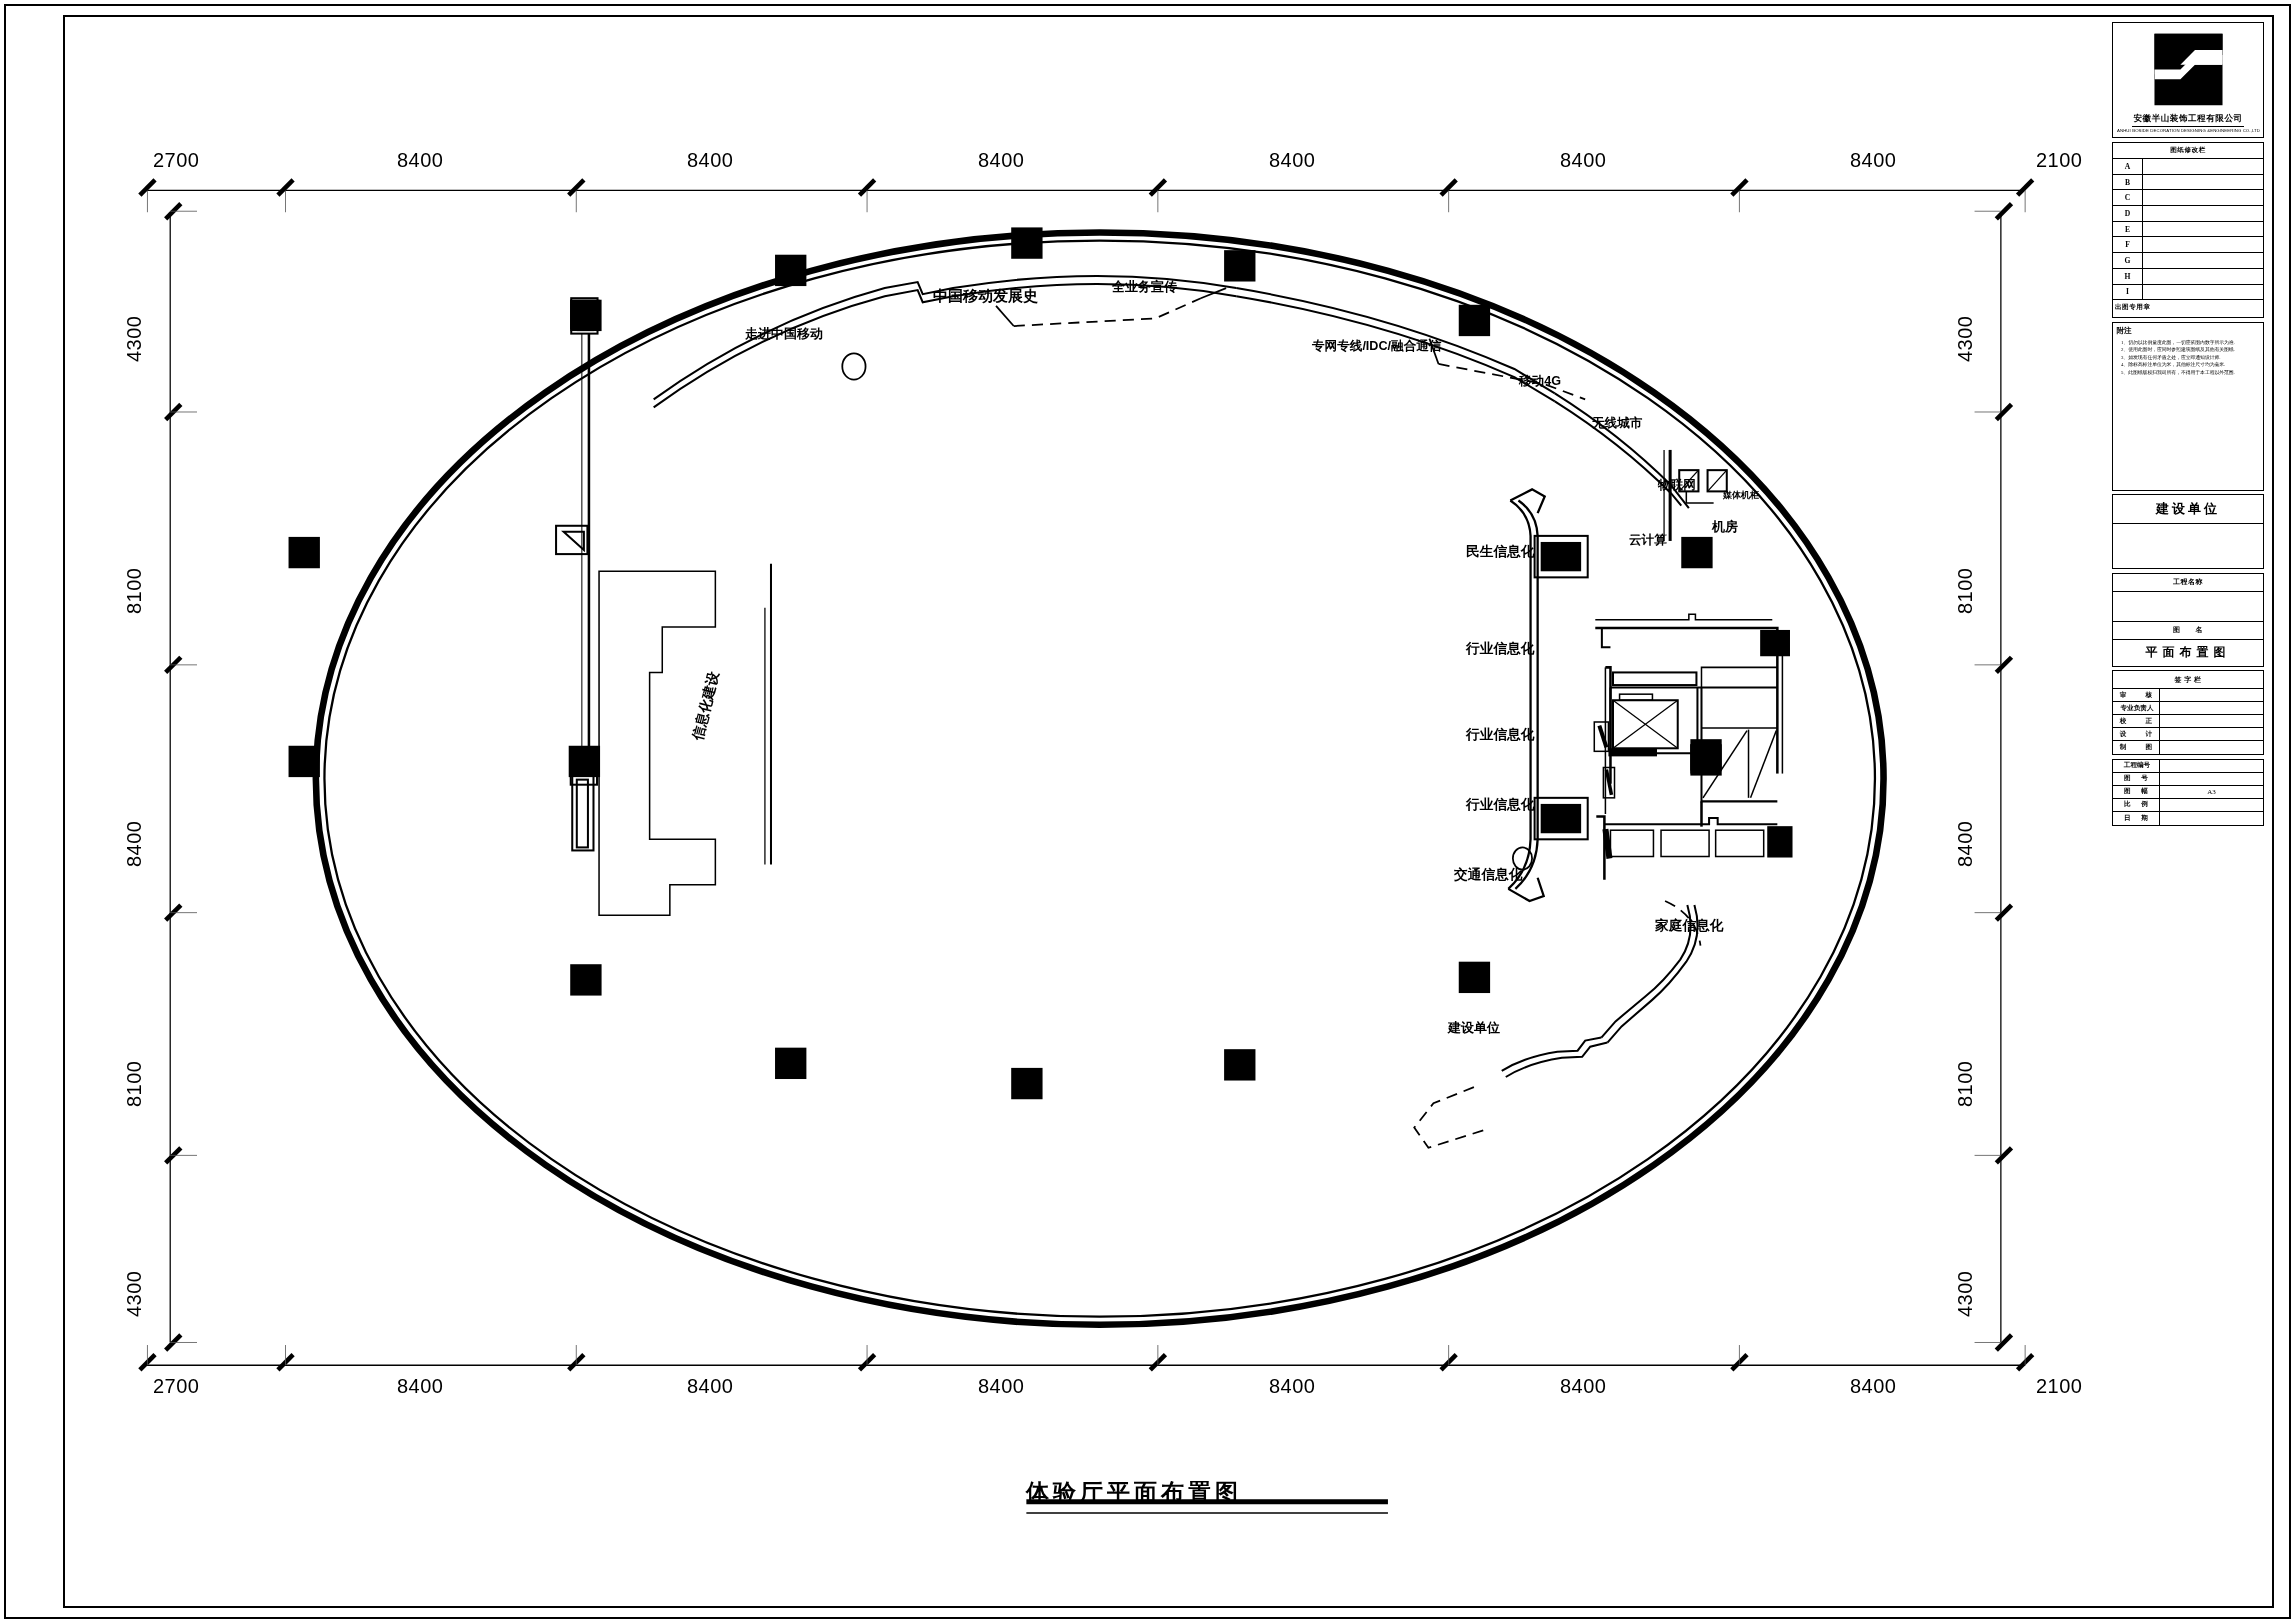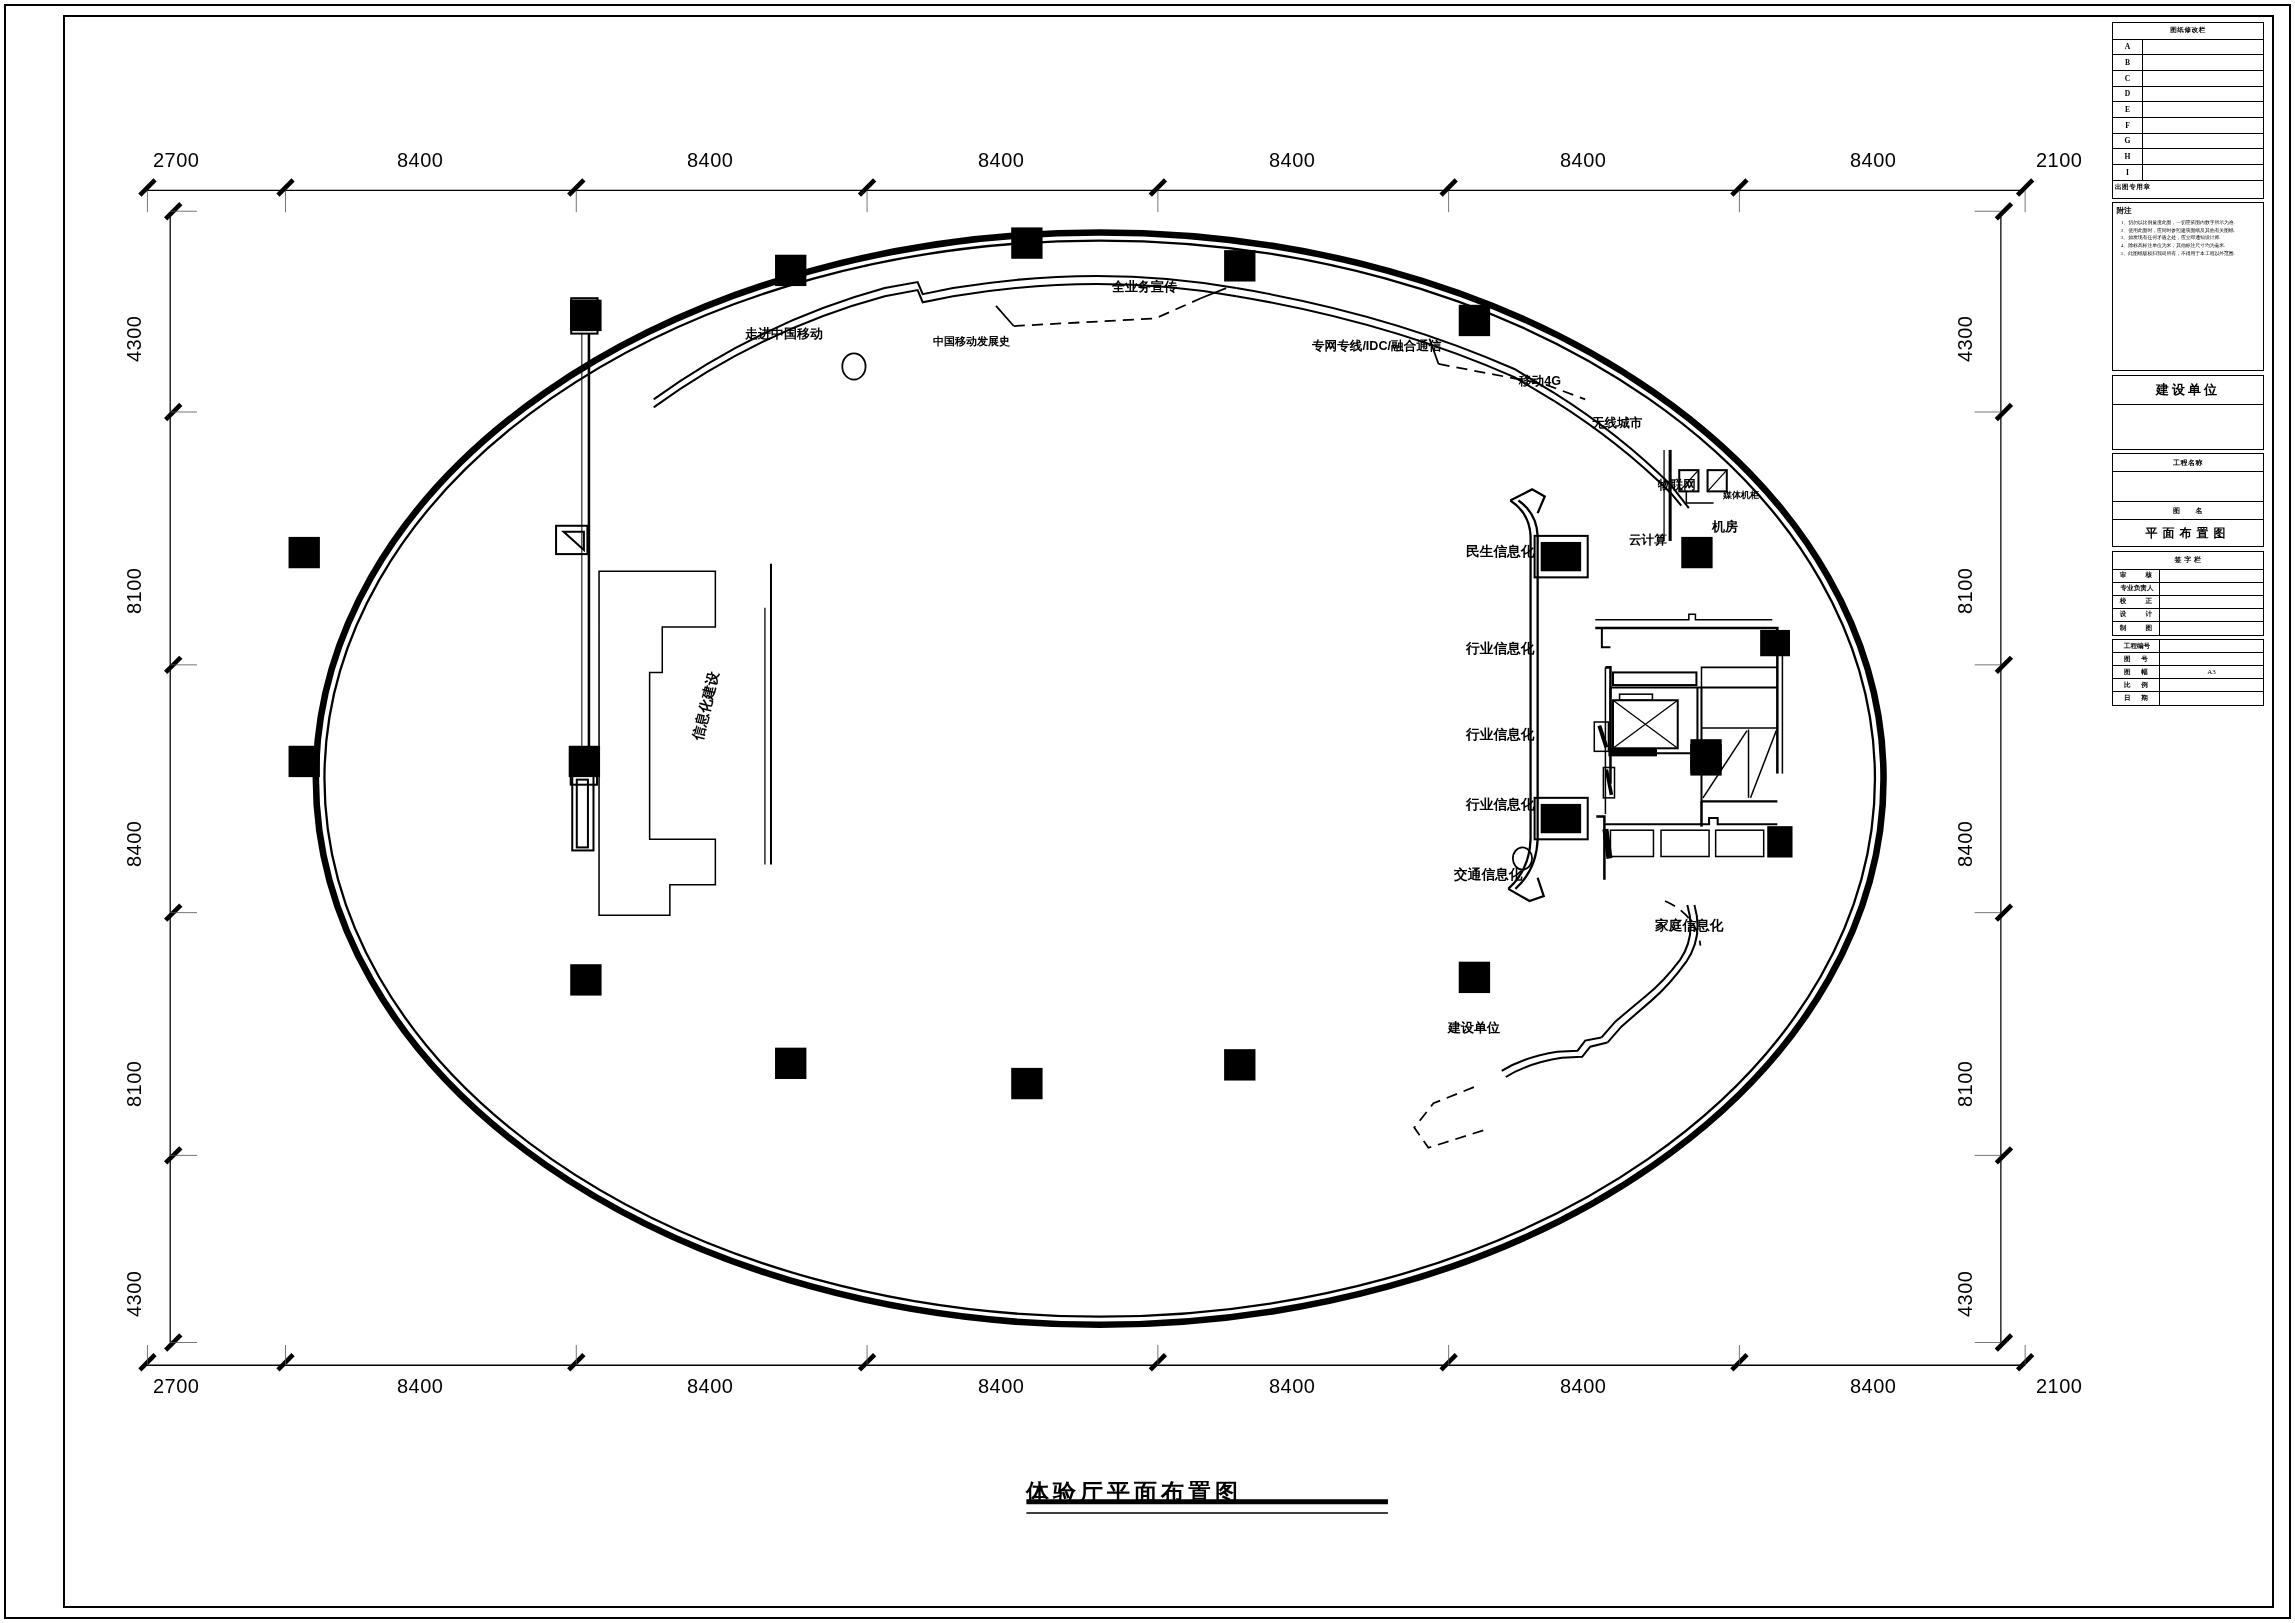--- a/index.html
+++ b/index.html
@@ -481,21 +481,21 @@
     <div class="dim-text vert" style="left:83px; top:1069px;">8100</div>
     <div class="dim-text vert" style="left:83px; top:1279px;">4300</div>
 
     <div class="dim-text vert" style="left:1914px; top:324px;">4300</div>
     <div class="dim-text vert" style="left:1914px; top:576px;">8100</div>
     <div class="dim-text vert" style="left:1914px; top:829px;">8400</div>
     <div class="dim-text vert" style="left:1914px; top:1069px;">8100</div>
     <div class="dim-text vert" style="left:1914px; top:1279px;">4300</div>
 
     <div class="plan-label" style="left:682px; top:312px;  font-size:13px;">走进中国移动</div>
-    <div class="plan-label" style="left:870px; top:273px;  font-size:11px;margin-top:48px;">中国移动发展史</div>
+    <div class="plan-label" style="left:870px; top:273px;  font-size:15px;">中国移动发展史</div>
     <div class="plan-label" style="left:1049px; top:265px;  font-size:13px;">全业务宣传</div>
     <div class="plan-label" style="left:1249px; top:325px;  font-size:12.6px;">专网专线/IDC/融合通信</div>
     <div class="plan-label" style="left:1456px; top:360px;  font-size:12.6px;">移动4G</div>
     <div class="plan-label" style="left:1529px; top:402px;  font-size:12.6px;">无线城市</div>
     <div class="plan-label" style="left:1595px; top:464px;  font-size:12.6px;">物联网</div>
     <div class="plan-label" style="left:1660px; top:476px;  font-size:9px;">媒体机柜</div>
     <div class="plan-label" style="left:1649px; top:505px;  font-size:13px;">机房</div>
     <div class="plan-label" style="left:1566px; top:519px; font-size:12.6px;">云计算</div>
     <div class="plan-label" style="left:1403px; top:530px; font-size:13.7px;">民生信息化</div>
     <div class="plan-label" style="left:1403px; top:627px; font-size:13.7px;">行业信息化</div>
@@ -505,20 +505,33 @@
     <div class="plan-label" style="left:1592px; top:904px; font-size:13.7px;">家庭信息化</div>
     <div class="plan-label" style="left:1385px; top:1006px; font-size:13px;">建设单位</div>
 
     <div class="plan-label" style="left:627px; top:723px; font-size:14px; transform:rotate(-76deg); transform-origin:left top;">信息化建设</div>
 
     <div class="main-title" style="left:963px; top:1438px;">体验厅平面布置图</div>
   </div>
 
   <div id="titleblock">
 
+    <div class="logo-cell">
+      <svg class="logo-mark" viewBox="0 0 100 100">
+        <path d="M8,6 H92 V44 H60 L42,62 H8 V24 H8 Z
+                 M8,6 H92 V44 H58 L40,61 H8 Z" fill="#000"></path>
+        <path d="M8,6 L92,6 L92,44 L58,44 L40,61 L8,61 Z" fill="#000"></path>
+        <path d="M92,38 L92,94 L8,94 L8,56 L42,56 L60,38 Z" fill="#000"></path>
+        <path d="M40,44 L58,26 L92,26 L92,44 Z" fill="#fff"></path>
+        <path d="M42,56 L60,38 L92,38 L92,20" fill="none" stroke="#fff" stroke-width="0"></path>
+        <path d="M8,50 L40,50 L58,32 L92,32 L92,44 L58,44 L40,62 L8,62 Z" fill="#fff"></path>
+      </svg>
+      <div class="logo-cn">安徽半山装饰工程有限公司</div>
+      <div class="logo-en">ANHUI BOSIDE DECORATION DESIGNING &amp;ENGINEERING CO.,LTD</div>
+    </div>
 
     <div class="tb-box">
       <div class="rev-title">图纸修改栏</div>
       <div class="rev-row">
           <div class="rev-letter">A</div>
           <div class="rev-blank"></div>
         </div>
       <div class="rev-row">
           <div class="rev-letter">B</div>
           <div class="rev-blank"></div>

